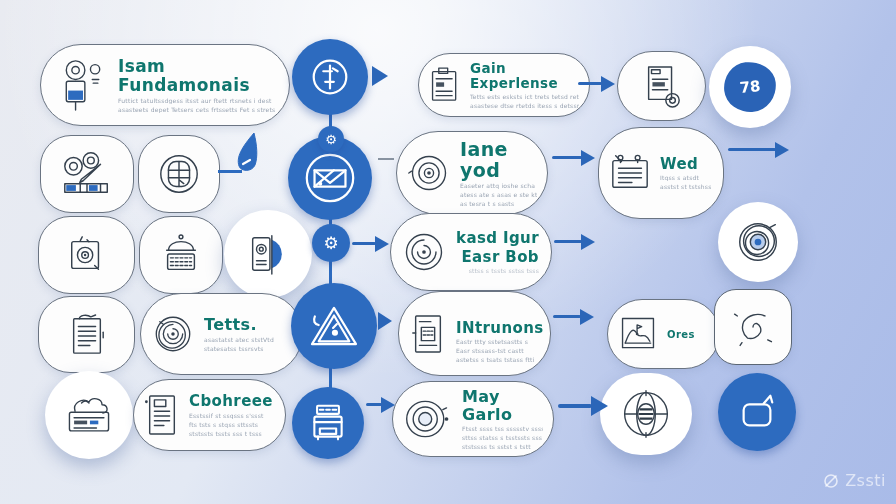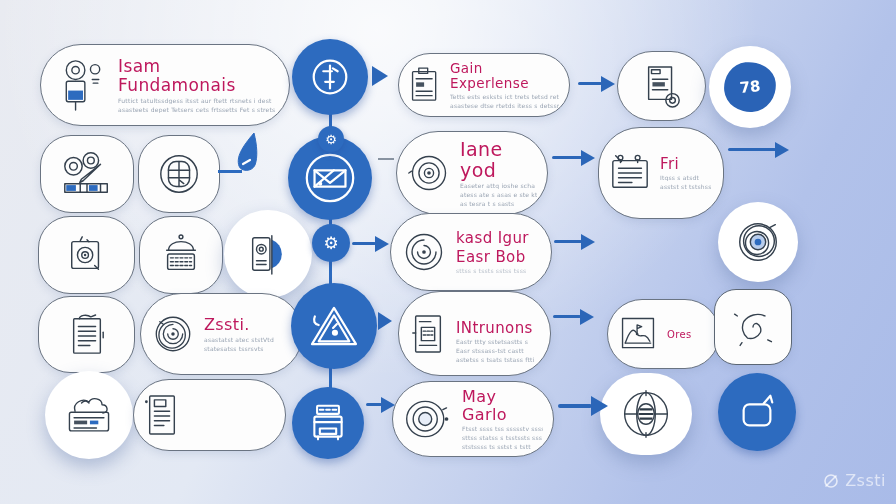--- a/index.html
+++ b/index.html
@@ -24,21 +24,21 @@
     position:absolute;border-radius:50%;background:#2d6bbf;
     display:flex;align-items:center;justify-content:center;
     box-shadow:0 4px 10px rgba(40,80,160,.4);
   }
   .sqcard{
     position:absolute;background:#fdfdfd;border:1.6px solid #5b6674;
     display:flex;align-items:center;justify-content:center;box-sizing:border-box;
     box-shadow:0 3px 8px rgba(100,120,165,.18);
   }
   .txt{display:flex;flex-direction:column;gap:2px;min-width:0;}
-  .title{color:#be185d;letter-spacing:.4px;line-height:1.1;}
+  .title{color:#0f766e;letter-spacing:.4px;line-height:1.1;font-weight:bold;}
   .sub{font-size:6px;line-height:7px;color:#98a3b2;letter-spacing:.2px;white-space:nowrap;overflow:hidden;}
   .icon{display:flex;align-items:center;justify-content:center;flex:0 0 auto;}
   .ink{stroke:#35414e;fill:none;stroke-width:1.5;stroke-linecap:round;stroke-linejoin:round;}
   .wink{stroke:#ffffff;fill:none;stroke-width:2.3;stroke-linecap:round;stroke-linejoin:round;}
   .vline{position:absolute;width:3px;background:#2d6bbf;z-index:0;}
   .hline{position:absolute;height:3px;background:#2d6bbf;z-index:0;}
   .dash{position:absolute;height:2px;background:#8893a1;z-index:0;}
   .arrow{position:absolute;height:3px;background:#2b66b8;border-radius:2px;z-index:1;}
   .arrow::after{content:"";position:absolute;right:-13px;top:50%;transform:translateY(-50%);
     width:0;height:0;border-left:14px solid #2b66b8;border-top:8px solid transparent;border-bottom:8px solid transparent;}
@@ -82,21 +82,21 @@
     <span class="icon">
       <svg width="46" height="46" viewBox="0 0 48 48">
         <circle class="wink" cx="24" cy="24" r="17"></circle>
         <path class="wink" d="M24 12 v24 M17 18 h9 M19 29 h9 M27 15 l5 3"></path>
       </svg>
     </span>
   </div>
 
   <div class="tri" style="left:372px;top:66px;"></div>
 
-  <div class="pill" style="left:398px;top:53px;width:172px;height:64px;border-radius:32px;">
+  <div class="pill" style="left:418px;top:53px;width:172px;height:64px;border-radius:32px;">
     <span class="icon">
       <svg width="32" height="38" viewBox="0 0 36 42">
         <rect class="ink" x="4" y="6" width="26" height="32" rx="1"></rect>
         <rect class="ink" x="11" y="2" width="10" height="6"></rect>
         <path class="ink" d="M8 14 h18"></path>
         <rect x="8" y="18" width="9" height="5" fill="#46525f" stroke="none"></rect>
         <path class="ink" d="M8 28 h18 M8 33 h18"></path>
       </svg>
     </span>
     <span class="txt">
@@ -203,21 +203,21 @@
       <svg width="42" height="42" viewBox="0 0 44 42">
         <rect class="ink" x="4" y="8" width="36" height="28" rx="2"></rect>
         <circle class="ink" cx="12" cy="5" r="2.5"></circle>
           <path class="ink" d="M12 7 v3"></path>
         <circle class="ink" cx="30" cy="5" r="2.5"></circle>
           <path class="ink" d="M30 7 v3 M7 3 l6 6"></path>
         <path class="ink" d="M10 16 h24 M10 21 h24 M10 26 h24 M10 31 h14"></path>
       </svg>
     </span>
     <span class="txt">
-      <span class="title" style="font-size:15px;">Fri</span>
+      <span class="title" style="font-size:15px;">Wed</span>
       <span class="sub">Itqss s atsdt</span>
       <span class="sub">asstst st tstshss</span>
     </span>
   </div>
 
   <div class="arrow" style="left:728px;top:148px;width:48px;"></div>
 
   <div class="pill" style="left:38px;top:216px;width:97px;height:78px;border-radius:32px;justify-content:center;">
     <span class="icon">
       <svg width="42" height="42" viewBox="0 0 44 44">
@@ -254,21 +254,21 @@
         <path class="ink" d="M28 4 v40"></path>
       </svg>
     </span>
   </div>
 
   <div class="node" style="left:312px;top:224px;width:38px;height:38px;font-size:17px;">
     <span>⚙</span>
   </div>
   <div class="arrow" style="left:352px;top:242px;width:24px;"></div>
 
-  <div class="pill" style="left:390px;top:213px;width:162px;height:78px;border-radius:39px;">
+  <div class="pill" style="left:390px;top:213px;width:162px;height:78px;border-radius:39px;text-align:right;">
     <span class="icon">
       <svg width="46" height="46" viewBox="0 0 50 50">
         <circle class="ink" cx="25" cy="25" r="19"></circle>
         <path class="ink" d="M25 12 a13 13 0 1 0 13 13"></path>
         <path class="ink" d="M25 18 a7 7 0 1 1 -7 7"></path>
         <circle cx="25" cy="25" r="2" fill="#35414e"></circle>
       </svg>
     </span>
     <span class="txt">
       <span class="title" style="font-size:15px;">kasd Igur</span>
@@ -308,21 +308,21 @@
     <span class="icon">
       <svg width="44" height="44" viewBox="0 0 50 50">
         <circle class="ink" cx="25" cy="25" r="19"></circle>
         <circle class="ink" cx="24" cy="26" r="15"></circle>
         <path class="ink" d="M25 14 a11 11 0 1 0 11 11"></path>
         <path class="ink" d="M25 19 a6 6 0 1 1 -6 6 M14 14 l-4 -3"></path>
         <circle cx="25" cy="25" r="2" fill="#35414e"></circle>
       </svg>
     </span>
     <span class="txt">
-      <span class="title" style="font-size:16px;">Zssti.</span>
+      <span class="title" style="font-size:16px;">Tetts.</span>
       <span class="sub">asastatst atec ststVtd</span>
       <span class="sub">statesatss tssrsvts</span>
     </span>
   </div>
 
   <div class="bcircle" style="left:291px;top:283px;width:86px;height:86px;z-index:1;">
     <span class="icon">
       <svg width="50" height="44" viewBox="0 0 52 46">
         <path class="wink" d="M26 4 L49 42 L3 42 Z" stroke-width="2.4"></path>
         <path class="wink" d="M26 12 L42 39 L10 39 Z" stroke-width="1.3"></path>
@@ -394,20 +394,26 @@
 
   <div class="pill" style="left:133px;top:379px;width:153px;height:72px;border-radius:36px;">
     <span class="icon">
       <svg width="36" height="46" viewBox="0 0 38 48">
         <circle cx="2.5" cy="10" r="1.5" fill="#35414e"></circle>
         <rect class="ink" x="6" y="4" width="26" height="40" rx="1"></rect>
         <rect class="ink" x="11" y="8" width="12" height="7"></rect>
         <path class="ink" d="M11 20 h16 M11 25 h16 M11 30 h16 M11 35 h10"></path>
       </svg>
     </span>
+    <span class="txt">
+      <span class="title" style="font-size:15px;">Cbohreee</span>
+      <span class="sub">Esstssif st ssqsss s'ssst</span>
+      <span class="sub">fts tsts s stqss sttssts</span>
+      <span class="sub">ststssts tssts sss t tsss</span>
+    </span>
   </div>
 
   <div class="bcircle" style="left:292px;top:387px;width:72px;height:72px;z-index:1;">
     <span class="icon">
       <svg width="40" height="44" viewBox="0 0 44 46">
         <rect class="wink" x="10" y="4" width="24" height="9" rx="1" stroke-width="2"></rect>
         <path class="wink" d="M13 8.5 h4 M20 8.5 h4 M27 8.5 h4" stroke-width="1.6"></path>
         <rect class="wink" x="7" y="16" width="30" height="22" rx="2" stroke-width="2.2"></rect>
         <path class="wink" d="M7 22 h30" stroke-width="1.6"></path>
         <rect class="wink" x="13" y="29" width="18" height="6" stroke-width="1.6"></rect>

